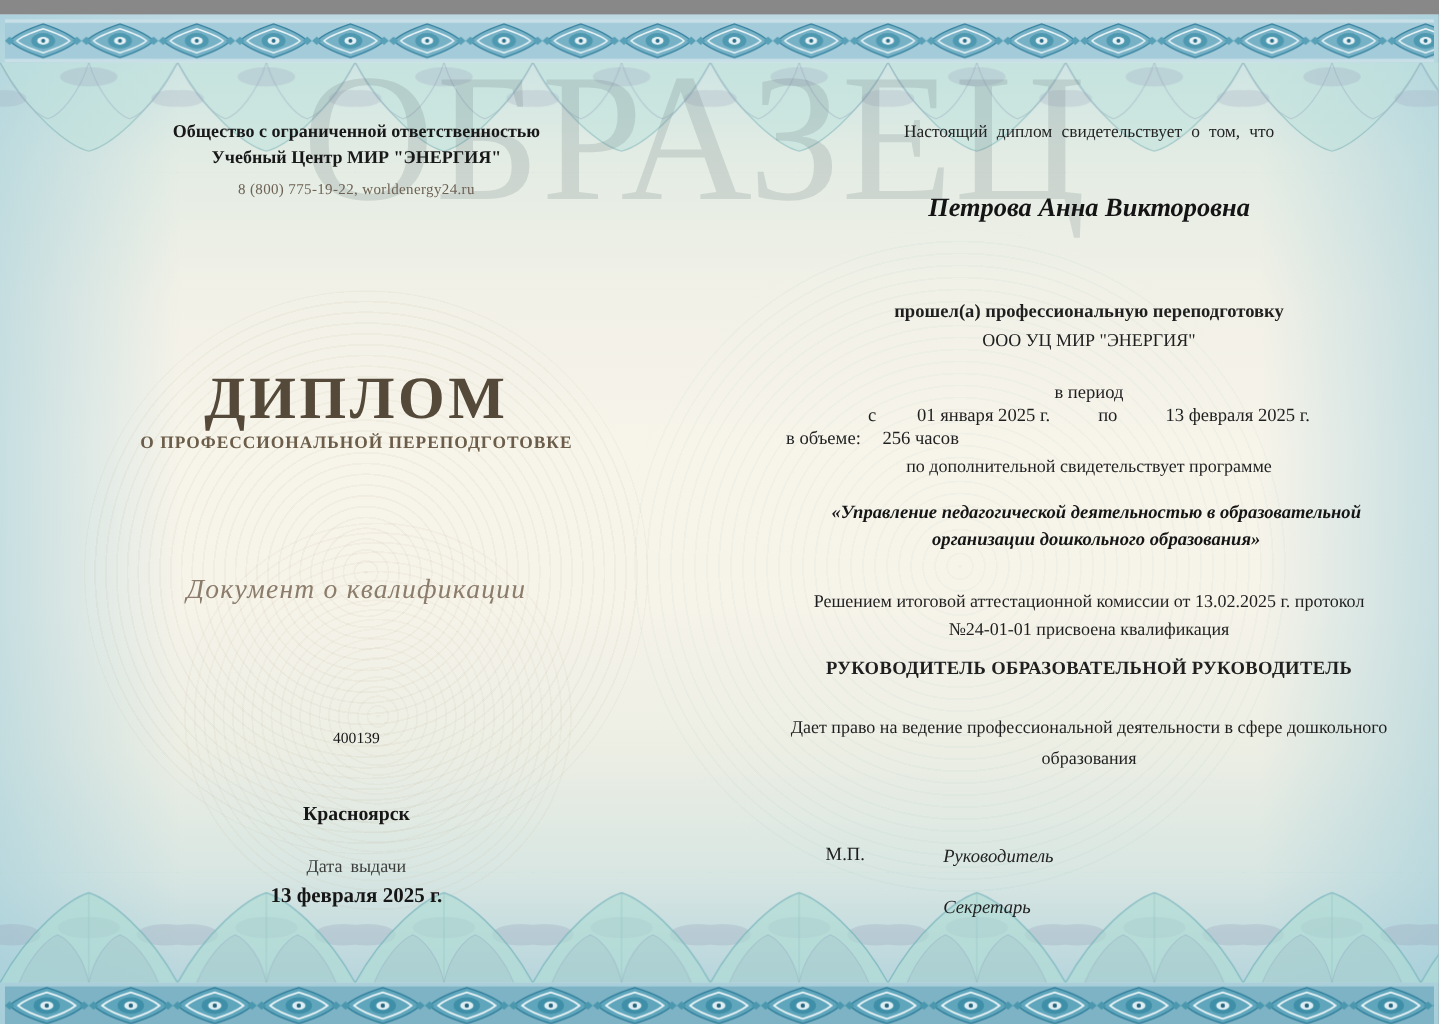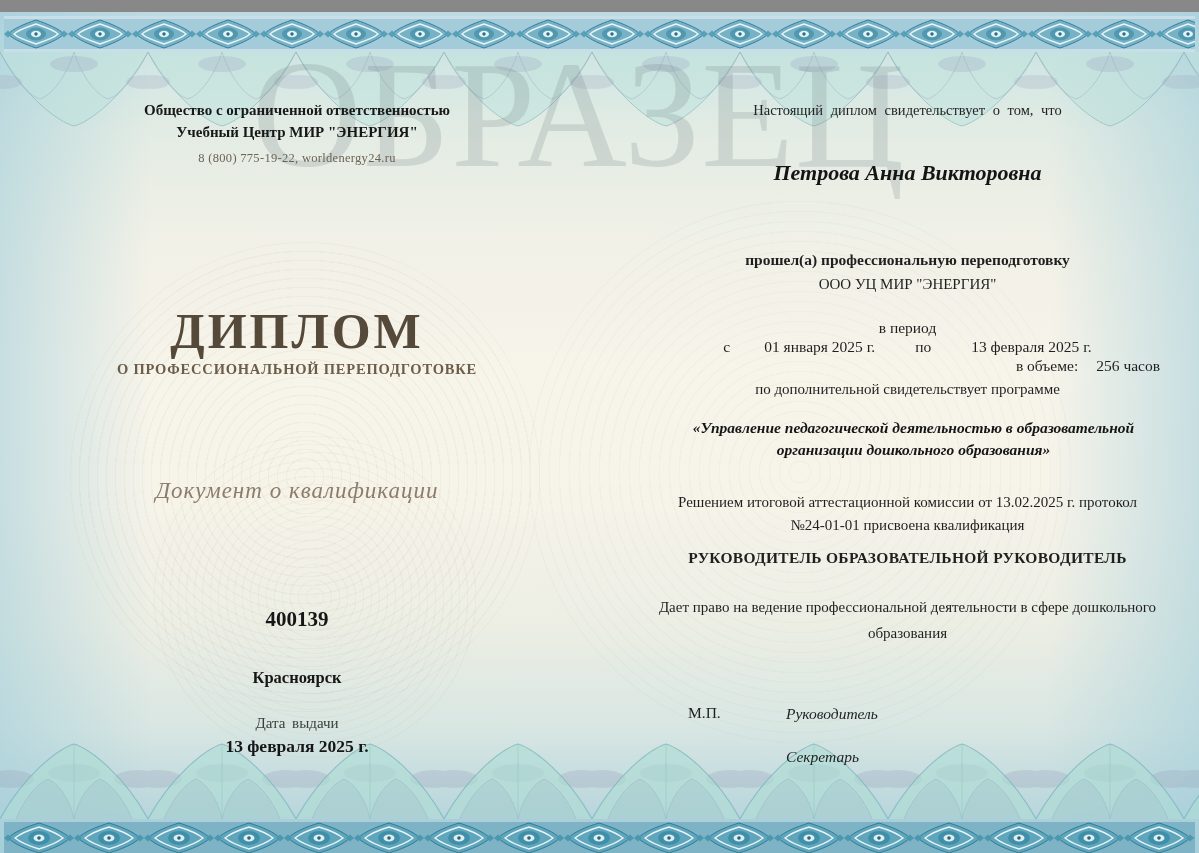--- a/index.html
+++ b/index.html
@@ -45,34 +45,34 @@
   .txt{position:absolute;z-index:2;text-align:center;color:#1f1f1f;}
   .col-l{left:58px;width:478px;}
   .col-r{left:655px;width:505px;}
   .org{top:88px;font-weight:bold;font-size:15px;line-height:1.45;color:#181818;}
   .phone{top:139px;font-size:12.5px;color:#6e6254;letter-spacing:.3px;}
   .diploma{top:290px;font-size:50px;font-weight:bold;letter-spacing:3px;color:#55493a;}
   .diploma-sub{top:349px;font-size:14.5px;font-weight:bold;letter-spacing:.8px;color:#6b5d49;}
   .doctype{top:466px;font-style:italic;font-size:23px;color:#8b7c6b;letter-spacing:1px;}
   .lbl{font-size:15px;color:#3c3e3c;word-spacing:3px;}
   .reg-label{top:569px;}
-  .reg-num{top:595px;font-weight:bold;font-size:21px;color:#161616;}
+  .reg-num{top:595px;font-weight:normal;font-size:13px;color:#161616;}
   .city-label{top:637px;}
   .city{top:656px;font-weight:bold;font-size:16.5px;color:#161616;}
   .date-label{top:703px;}
   .date{top:724px;font-weight:bold;font-size:17.5px;color:#161616;}
   .intro{top:90px;font-size:14.5px;word-spacing:4px;color:#242424;}
   .holder{top:148px;font-size:22px;font-weight:bold;font-style:italic;color:#141414;}
   .completed{top:239px;font-size:15.5px;font-weight:bold;}
   .org-short{top:264px;font-size:15px;}
   .period-label{top:307px;font-size:15.5px;}
   .period-line{top:326px;font-size:15.5px;display:flex;justify-content:center;align-items:baseline;}
   .period-line .g1{margin:0 34px 0 0;}
   .period-line .g2{margin:0 40px;}
-  .volume-line{top:345px;font-size:15.5px;display:flex;justify-content:flex-end;}
+  .volume-line{top:345px;font-size:15.5px;display:flex;justify-content:flex-start;}
   .volume-line .vl{margin-right:18px;}
   .program-label{top:369px;font-size:15px;}
   .program-name{top:405px;font-size:15.5px;font-weight:bold;font-style:italic;line-height:1.45;padding:0 6px;color:#151515;}
   .decision{top:479px;left:675px;width:465px;font-size:15px;line-height:1.55;}
   .qualification{top:537px;font-size:15.5px;font-weight:bold;letter-spacing:.3px;}
   .rights{top:582px;font-size:15px;line-height:1.75;}
   .stamp{left:688px;top:692px;width:auto;font-size:15.5px;}
   .sig{font-style:italic;font-size:15.5px;color:#222;text-align:left;width:auto;}
   .sig-head{left:786px;top:693px;}
   .sig-sec{left:786px;top:736px;}

